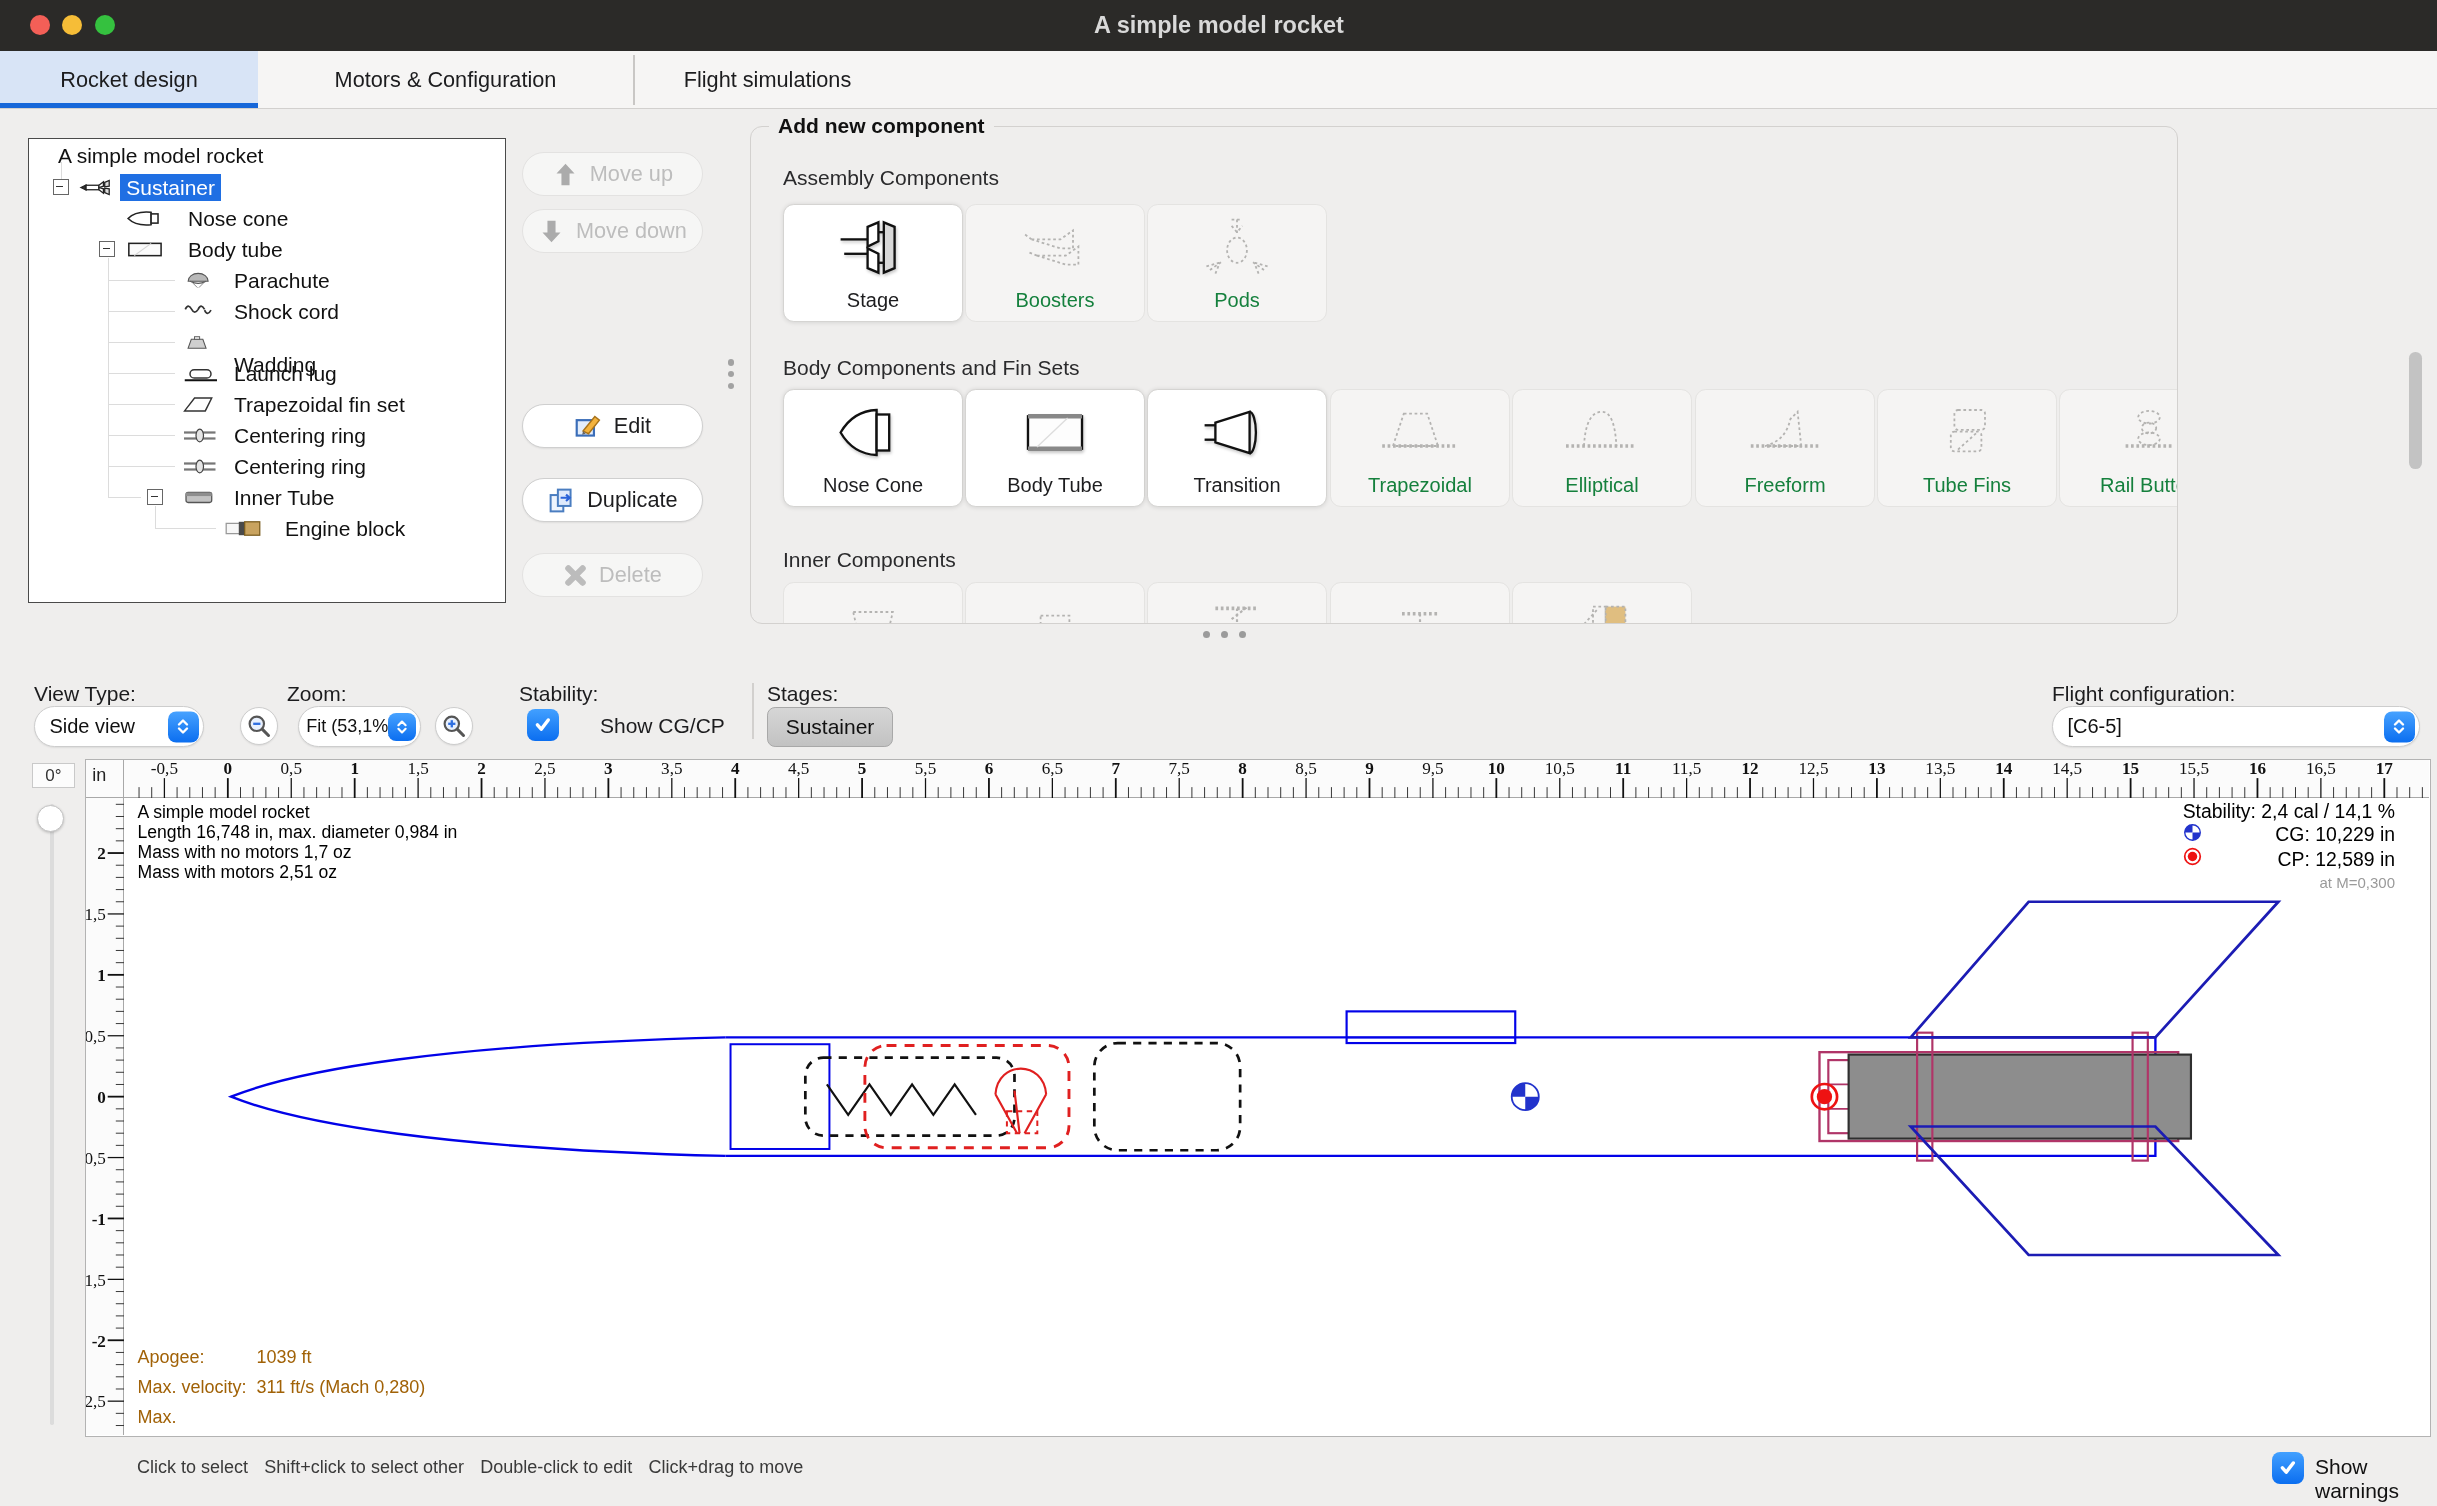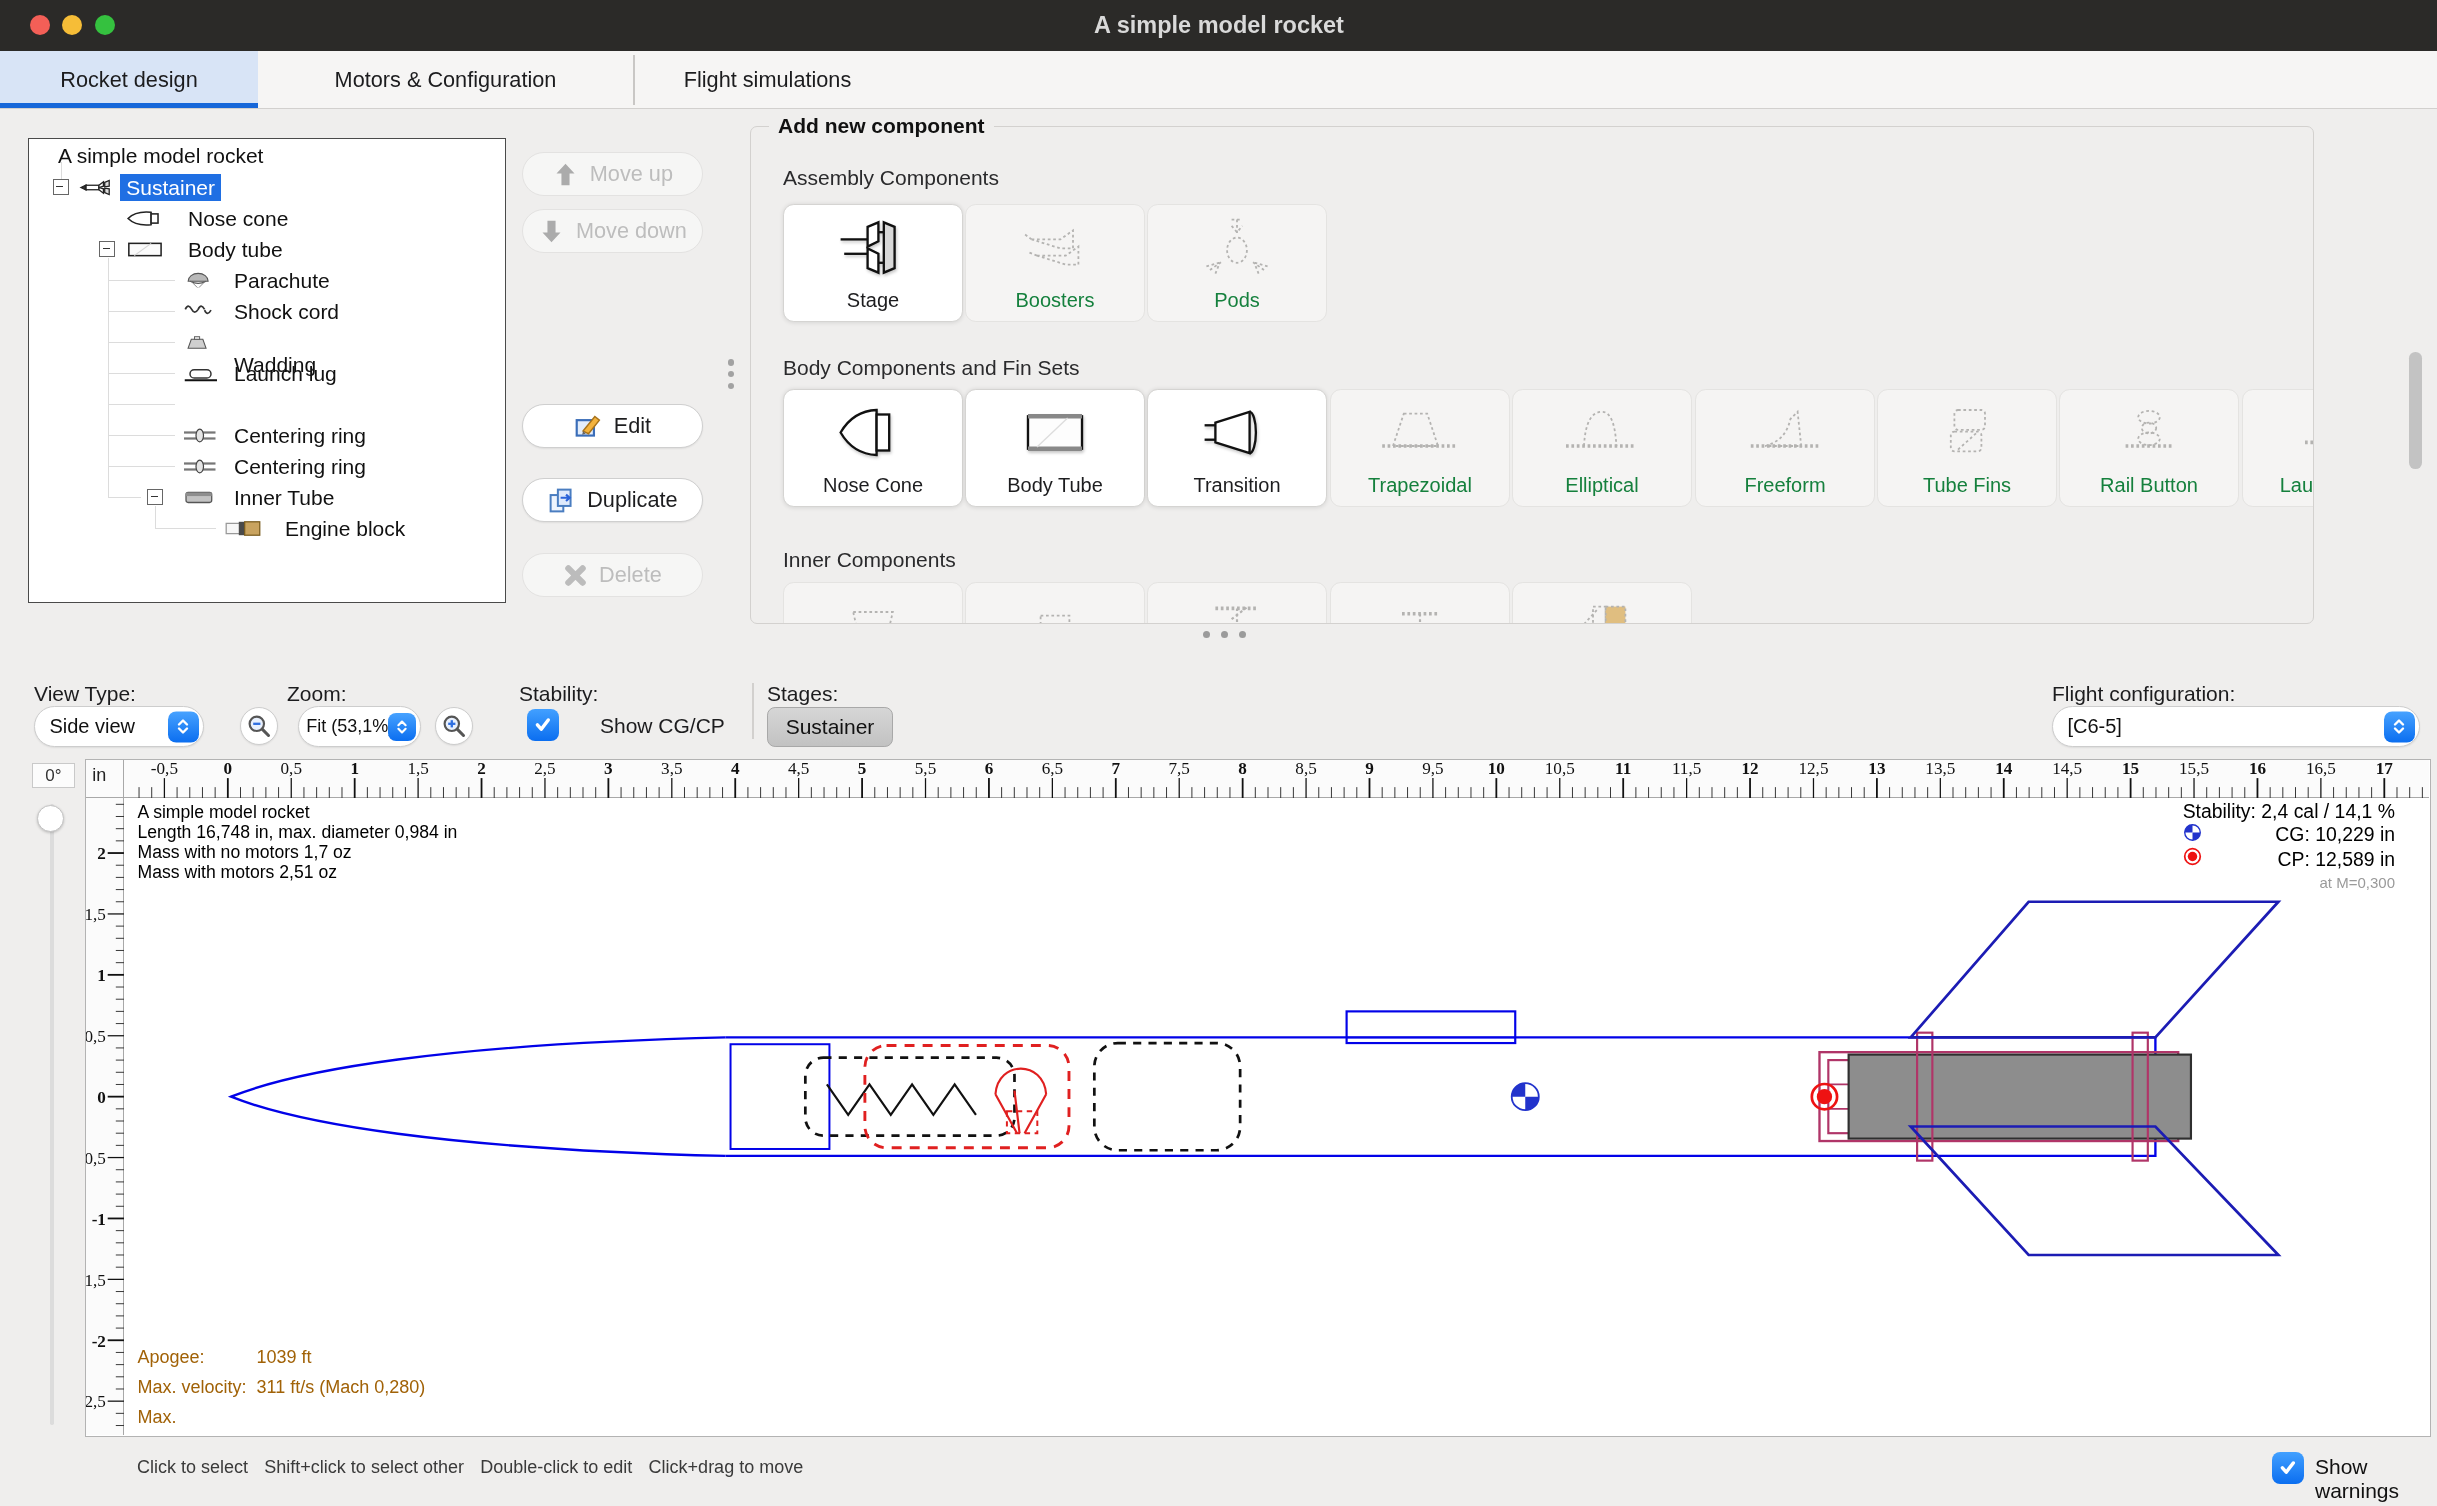--- a/index.html
+++ b/index.html
@@ -32,21 +32,21 @@
   .tline{position:absolute;background:#dcdcdc;}
 
   
   .abtn{position:absolute;left:522px;width:181px;height:44px;border-radius:22.6px;background:#ffffff;border:1.4px solid #cfcfcf;box-shadow:0 0.9px 1.8px rgba(0,0,0,.07);display:flex;align-items:center;justify-content:center;gap:10.8px;font-size:21.7px;color:#1d1d1f;box-sizing:border-box;}
   .abtn.disabled{background:#f6f6f5;border-color:#e3e2e1;color:#bdbdbd;box-shadow:none;}
 
   #splitter-dots{position:absolute;left:728px;top:354px;}
   #splitter-dots i{display:block;width:6.3px;height:6.3px;border-radius:50%;background:#a2a2a2;margin:5.4px 0;}
 
   
-  #add-panel{position:absolute;left:750px;top:126px;width:1564px;height:498px;border:1.8px solid #d3d1cf;border-radius:7px;box-sizing:border-box;overflow:hidden;}
+  #add-panel{position:absolute;left:750px;top:126px;width:1428px;height:498px;border:1.8px solid #d3d1cf;border-radius:12px;box-sizing:border-box;overflow:hidden;}
   #add-title{position:absolute;left:769px;top:114px;font-size:21px;font-weight:700;color:#111;background:#efeeed;padding:0 9px;}
   .grp-label{position:absolute;font-size:21px;color:#2a2a2c;}
   .tile{position:absolute;width:180px;height:118px;border-radius:10.8px;background:#fff;border:1.4px solid #d5d4d2;box-sizing:border-box;box-shadow:0 0.9px 4.5px rgba(0,0,0,.10);}
   .tile.disabled{background:#f5f4f3;border-color:#e4e3e1;box-shadow:none;}
   .tile .ticon2{position:absolute;left:0;top:9px;width:100%;height:67px;display:flex;align-items:center;justify-content:center;}
   .tile .tname{position:absolute;left:0;bottom:9px;width:100%;text-align:center;font-size:20px;color:#1d1d1f;}
   .tile.disabled .tname{color:#15803d;}
   .tile svg{filter:drop-shadow(1.8px 2.7px 1.8px rgba(0,0,0,.22));}
   .tile.disabled svg{filter:none;opacity:.85;}
   .tile.disabled svg *{stroke:#a9a8a6;stroke-dasharray:3 3;}
@@ -192,20 +192,28 @@
         <span class="tlabel" style="position: absolute; left: 205px; margin-top: 44px;">Wadding</span>
       </div>
       <div class="trow" style="top: 219px;">
         <div class="ticon" style="left: 152px; width: 48px;">
           <svg width="42" height="25" viewBox="0 0 56 28">
             <rect x="12" y="9" width="28" height="11" rx="5.5" fill="#fff" stroke="#333" stroke-width="2"></rect>
             <line x1="5" y1="23" x2="48" y2="23" stroke="#111" stroke-width="2.6"></line>
           </svg>
         </div>
         <span class="tlabel" style="position: absolute; left: 205px;">Launch lug</span>
+      </div>
+      <div class="trow" style="top: 250px;">
+        <div class="ticon" style="left: 152px; width: 48px;">
+          <svg width="40" height="25" viewBox="0 0 56 28">
+            <polygon points="19,5 43,5 34,23 5,23" fill="#fff" stroke="#333" stroke-width="2"></polygon>
+          </svg>
+        </div>
+        <span class="tlabel" style="position: absolute; left: 205px;">Trapezoidal fin set</span>
       </div>
       <div class="trow" style="top: 281px;">
         <div class="ticon" style="left: 152px; width: 48px;">
           <svg width="42" height="25" viewBox="0 0 56 28">
             <line x1="4" y1="10" x2="46" y2="10" stroke="#777" stroke-width="3"></line>
             <line x1="4" y1="18" x2="46" y2="18" stroke="#777" stroke-width="3"></line>
             <ellipse cx="25" cy="14" rx="5" ry="8.5" fill="#e4e4e4" stroke="#444" stroke-width="1.6"></ellipse>
           </svg>
         </div>
         <span class="tlabel" style="position: absolute; left: 205px;">Centering ring</span>

